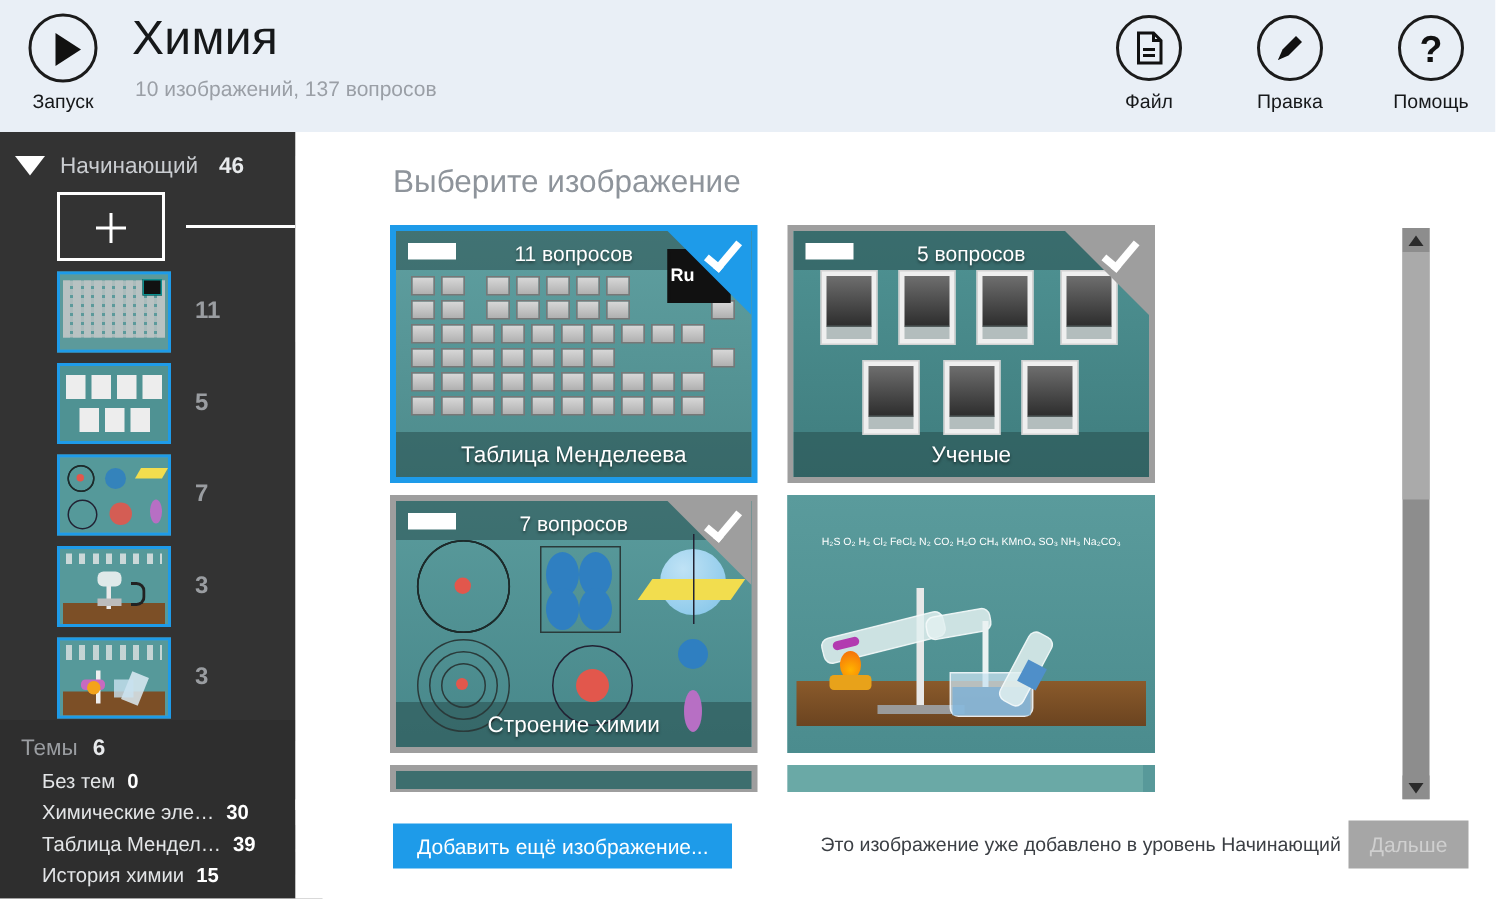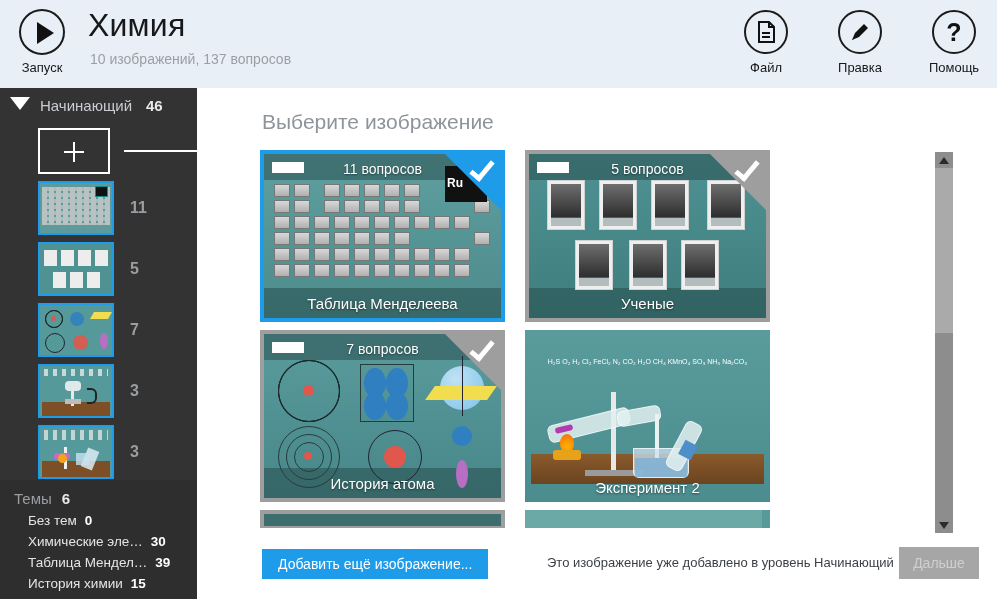--- a/index.html
+++ b/index.html
@@ -59,21 +59,21 @@
 
   
   .sidebar {
     position: absolute; left: 0; top: 88px;
     width: 197px; height: 511px;
     background: #333333;
   }
   .level-head {
     position: relative; height: 36px;
     padding: 9px 0 0 10px;
-    display: flex; align-items: flex-start; gap: 10px;
+    display: flex; align-items: center; gap: 10px;
   }
   .tri-down {
     width: 0; height: 0;
     border-left: 10px solid transparent;
     border-right: 10px solid transparent;
     border-top: 13px solid #ffffff;
   }
   .level-name { font-size: 15px; color: #c9ccd0; }
   .level-count { font-size: 15px; color: #e8eaec; font-weight: bold; margin-left: 4px;}
 
@@ -645,21 +645,21 @@
             <div class="ringlet" style="left:22px;top:100px;width:46px;height:46px"></div>
             <div class="ringlet" style="left:30px;top:108px;width:30px;height:30px"></div>
             <div class="nucleus" style="left:40px;top:118px;width:8px;height:8px"></div>
             <div style="position:absolute;left:104px;top:96px;width:54px;height:54px;border:1px solid #223;border-radius:50%"></div>
             <div style="position:absolute;left:120px;top:112px;width:22px;height:22px;border-radius:50%;background:#e2574c"></div>
             <div class="lobe" style="left:188px;top:92px;width:20px;height:20px;border-radius:50%"></div>
             <div style="position:absolute;left:192px;top:126px;width:12px;height:28px;border-radius:50%;background:#b76fc4"></div>
           </div>
           <div class="card-flag"></div>
           <div class="card-q">7 вопросов</div>
-          <div class="card-name">История атома</div>
+          <div class="card-name">Строение химии</div>
           <div class="ribbon gray">
             <div class="tri"></div>
               <div class="check"></div>
           </div>
         </div>
       </div>
 
       <div class="card" style="left:265px;top:180px;background:#58999a;padding:0">
         <div class="card-inner" style="width:245px;height:172px">
           <div style="position:absolute;inset:0;background:linear-gradient(#5a9b9c,#4b8c8e)"></div>
@@ -672,21 +672,20 @@
             <div style="position:absolute;left:30px;top:96px;width:18px;height:6px;background:#b23bb0;border-radius:3px;transform:rotate(-14deg)"></div>
             <div class="flame" style="left:35px;top:104px"></div>
             <div style="position:absolute;left:28px;top:120px;width:28px;height:10px;background:#e8a21a;border-radius:3px"></div>
             <div class="tube" style="left:92px;top:78px;width:44px;height:16px;transform:rotate(-10deg)"></div>
             <div style="position:absolute;left:130px;top:84px;width:4px;height:44px;background:#eaf2f2"></div>
             <div class="beaker" style="left:108px;top:118px;width:56px;height:30px;border-radius:0 0 6px 6px"></div>
             <div style="position:absolute;left:110px;top:128px;width:52px;height:19px;background:rgba(120,175,215,.75)"></div>
             <div class="tube" style="left:150px;top:90px;width:18px;height:52px;transform:rotate(28deg)"></div>
             <div style="position:absolute;left:156px;top:112px;width:14px;height:16px;background:#4f8fc9;transform:rotate(28deg)"></div>
           </div>
-          <div class="card-name">Эксперимент 2</div>
         </div>
       </div>
 
       <div class="card card-partial" style="left:0;top:360px;height:18px">
         <div class="card-inner" style="height:12px;background:#3d6e6e"></div>
       </div>
       <div class="card card-partial" style="left:265px;top:360px;height:18px;background:#58999a;padding:0">
         <div class="card-inner" style="height:18px;background:#6aa9a6"></div>
       </div>
 

